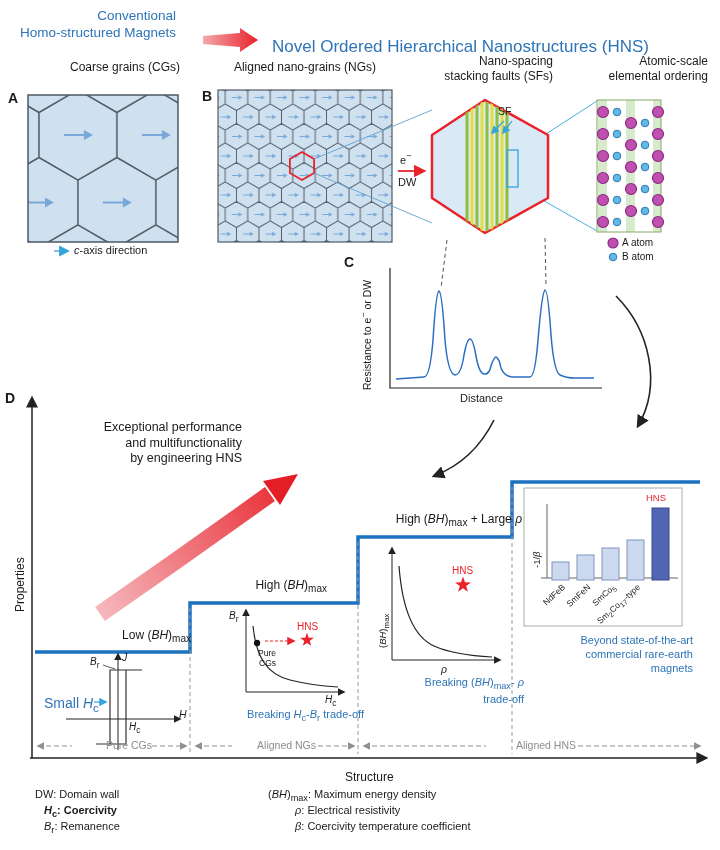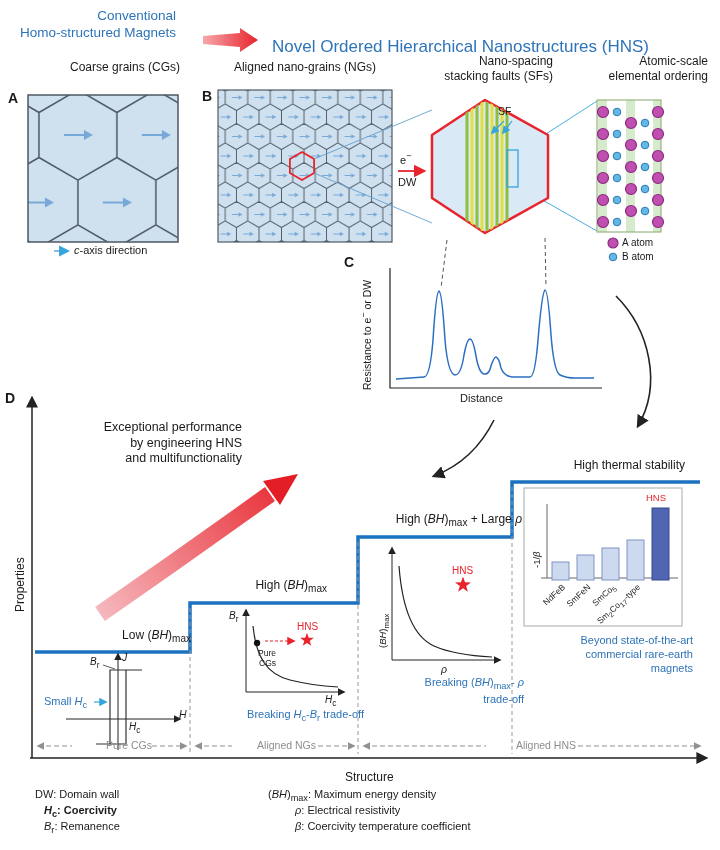--- a/index.html
+++ b/index.html
@@ -267,34 +267,33 @@
 <div class="t" style="left:622px;top:251px;font-size:10px;">B atom</div>
 
 <div class="t vt" style="left:358px;top:390px;font-size:10.5px;">Resistance to e<sup>−</sup> or DW</div>
 <div class="t" style="left:460px;top:392px;font-size:11px;">Distance</div>
 
 <div class="t vt" style="left:13px;top:612px;font-size:12px;">Properties</div>
 <div class="t" style="left:345px;top:770px;font-size:12px;">Structure</div>
 
 <div class="t center" style="left:52px;top:420px;width:190px;font-size:12.5px;">
   <div>Exceptional performance</div>
+  <div>and multifunctionality</div>
   <div>by engineering HNS</div>
-  <div>and multifunctionality</div>
 </div>
 
 <div class="t center" style="left:56px;top:628px;width:135px;font-size:12px;">Low (<i>BH</i>)<sub>max</sub></div>
 <div class="t center" style="left:192px;top:578px;width:135px;font-size:12px;">High (<i>BH</i>)<sub>max</sub></div>
 <div class="t center" style="left:352px;top:512px;width:170px;font-size:12px;">High (<i>BH</i>)<sub>max</sub> + Large <i>ρ</i></div>
-<div class="t center" style="left:510px;top:458px;width:175px;font-size:12px;">High thermal stability</div>
 
 <div class="t" style="left:122px;top:651px;font-size:10.5px;"><i>J</i></div>
 <div class="t" style="left:179px;top:708px;font-size:10.5px;"><i>H</i></div>
 <div class="t" style="left:90px;top:656px;font-size:10px;"><i>B</i><sub>r</sub></div>
 <div class="t" style="left:129px;top:721px;font-size:10px;"><i>H</i><sub>c</sub></div>
-<div class="t blue" style="left:44px;top:695px;font-size:11px;">Small <i>H</i><sub>c</sub></div>
+<div class="t blue" style="left:44px;top:695px;font-size:14px;">Small <i>H</i><sub>c</sub></div>
 
 <div class="t" style="left:229px;top:610px;font-size:10px;"><i>B</i><sub>r</sub></div>
 <div class="t" style="left:325px;top:694px;font-size:10px;"><i>H</i><sub>c</sub></div>
 <div class="t center" style="left:238px;top:649px;width:38px;font-size:8.5px;line-height:1.15;">
   <div>Pure</div>
   <div>CGs</div>
 </div>
 <div class="t red" style="left:297px;top:621px;font-size:10px;">HNS</div>
 <div class="t blue center" style="left:214px;top:708px;width:150px;font-size:11px;">Breaking <i>H</i><sub>c</sub>-<i>B</i><sub>r</sub> trade-off</div>
 

